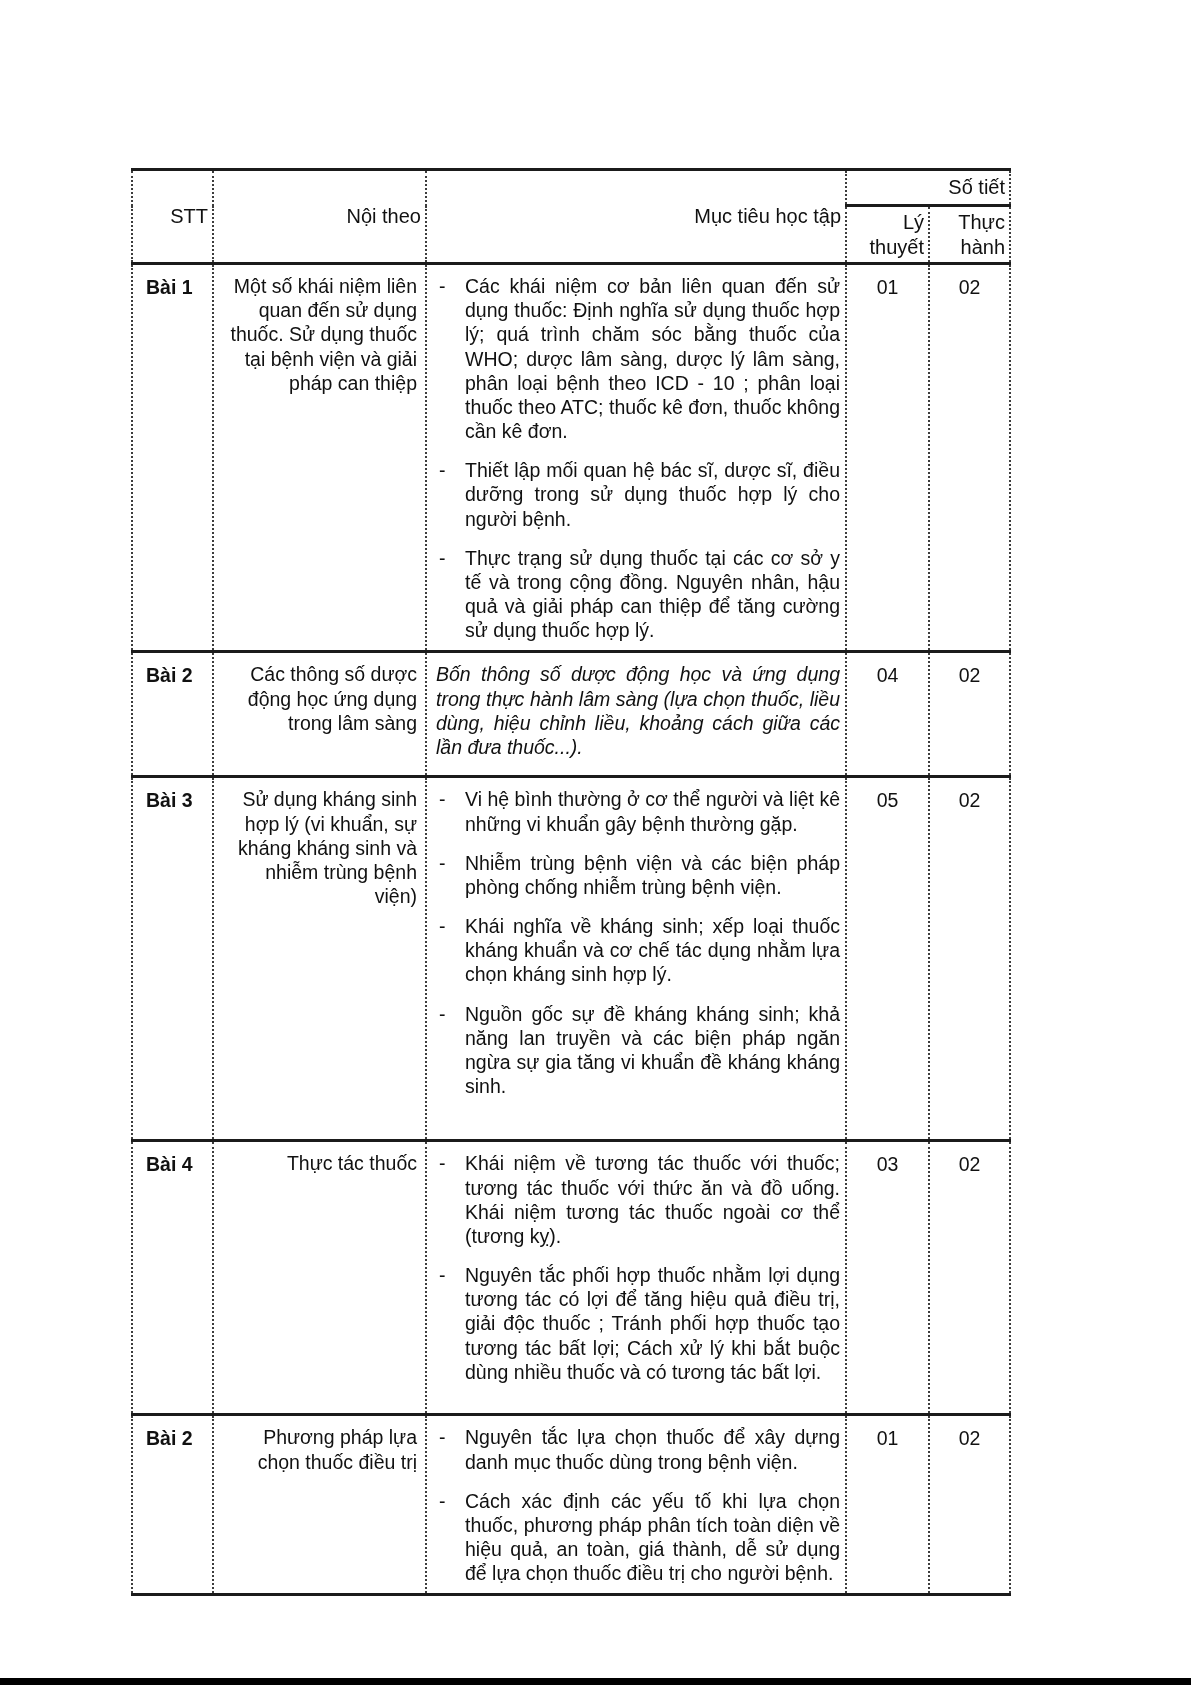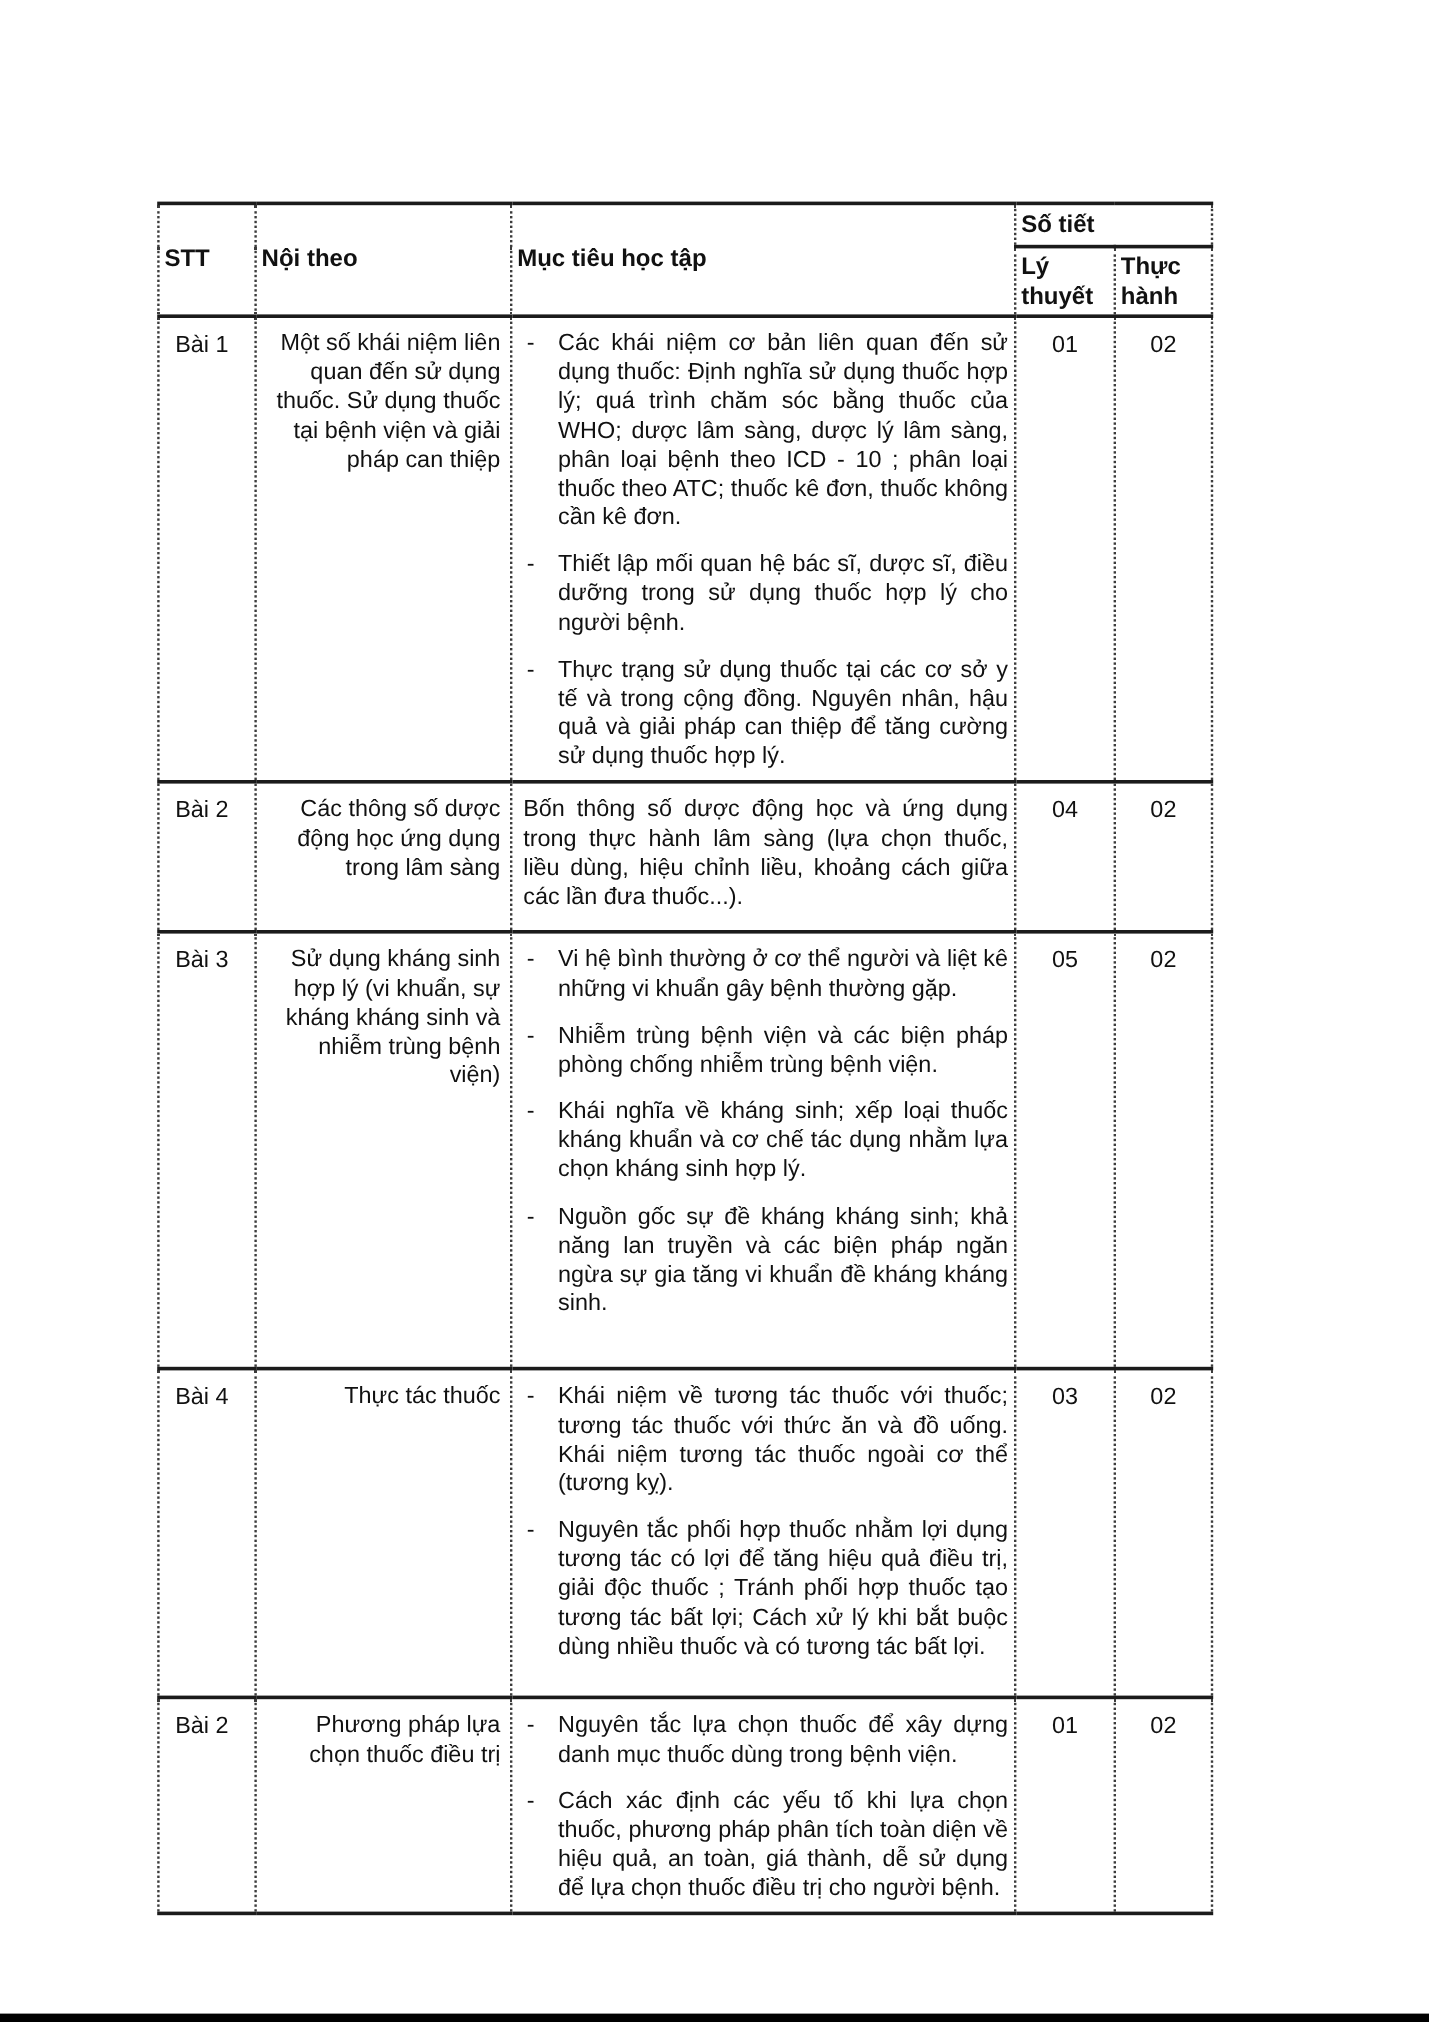--- a/index.html
+++ b/index.html
@@ -33,31 +33,31 @@
   .doc-table th, .doc-table td {
     border-left: 2px dotted #3c3c3c;
     border-right: 2px dotted #3c3c3c;
     border-top: 3px solid #1b1b1b;
     border-bottom: 3px solid #1b1b1b;
     vertical-align: top;
     font-size: 19.5px;
     line-height: 1.24;
   }
   .doc-table th {
-    font-weight: bold;
-    text-align: left;
+    font-weight: normal;
+    text-align: right;
     vertical-align: middle;
     padding: 2px 4px;
     font-size: 20px;
   }
   tr.hdr-top { height: 36px; }
   tr.hdr-sub { height: 58px; }
 
   td.cell-stt {
-    font-weight: normal;
+    font-weight: bold;
     padding: 10px 4px 4px 13px;
   }
   td.cell-topic {
     padding: 9px 8px 4px 11px;
     text-align: right;
   }
   td.cell-obj {
     padding: 9px 5px 8px 9px;
     text-align: justify;
   }
@@ -73,21 +73,21 @@
   .obj-item:last-child { margin-bottom: 0; }
   .obj-item .dash {
     position: absolute;
     left: 3px;
     top: 0;
   }
   .obj-item p, .obj-plain p {
     margin: 0;
     display: inline;
   }
-  .obj-plain { margin: 0; }
+  .obj-plain { margin: 0; font-style: italic; }
 
   .bottom-bar {
     position: absolute;
     left: 0;
     bottom: 0;
     width: 100%;
     height: 7px;
     background: #000000;
   }
 </style>

